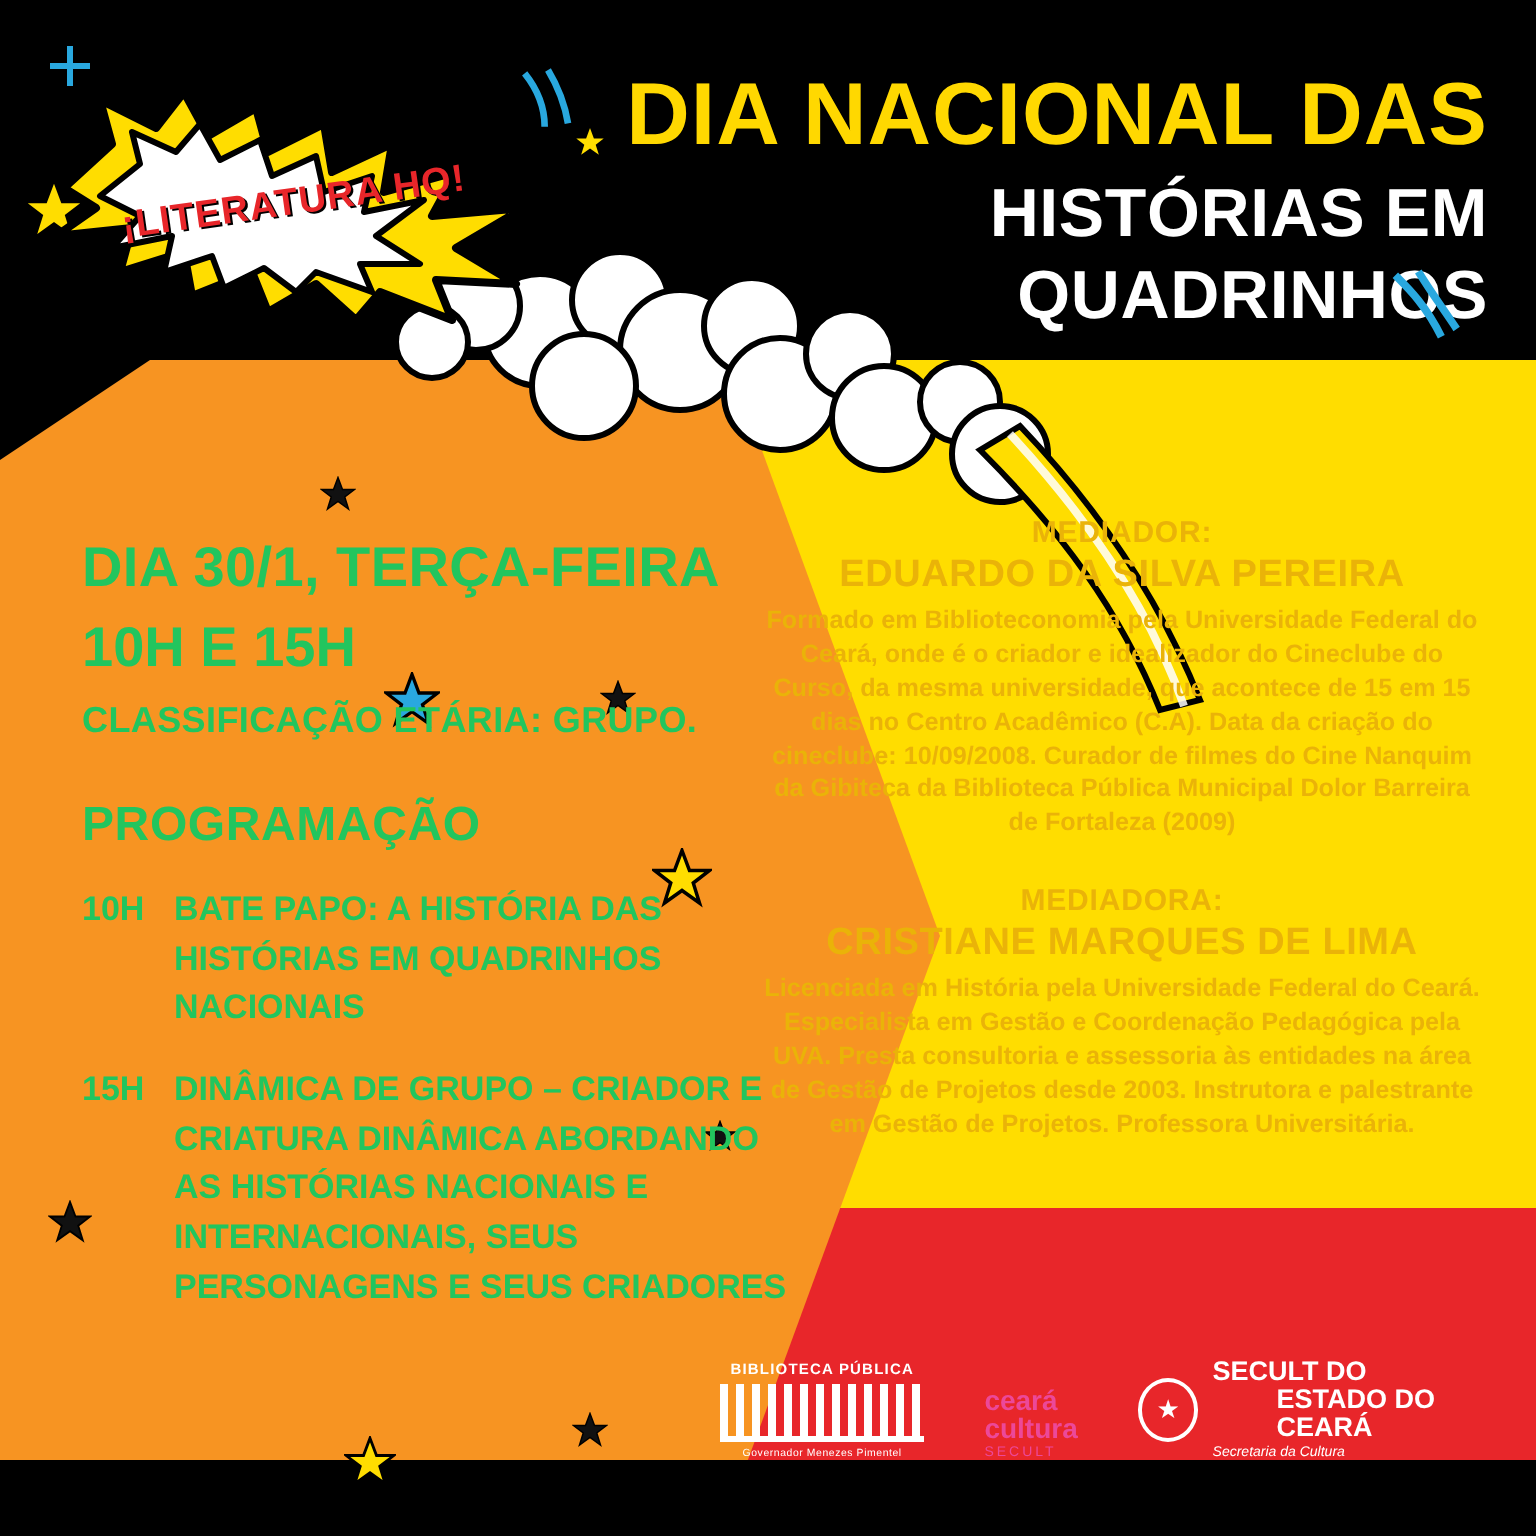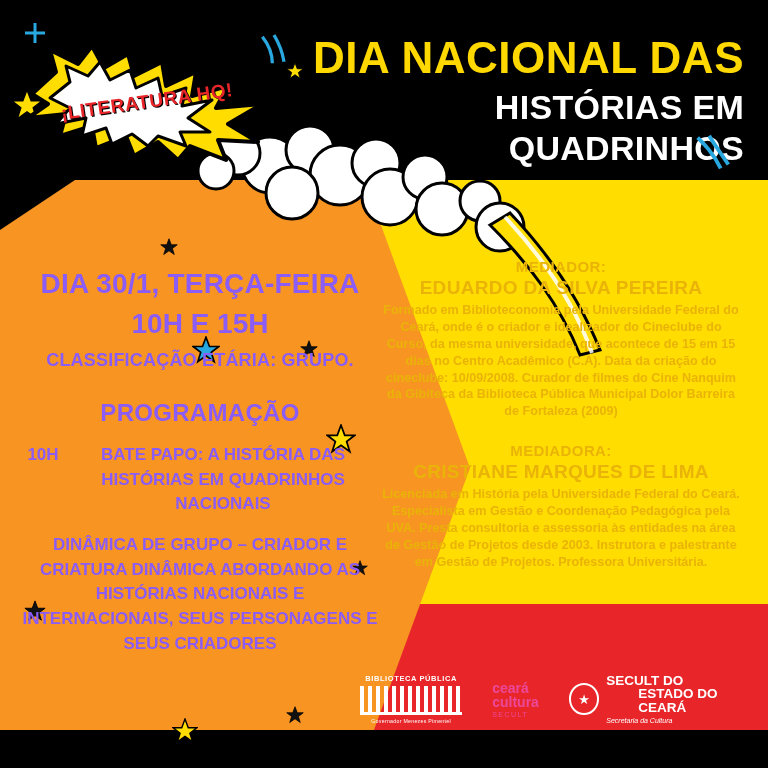--- a/index.html
+++ b/index.html
@@ -71,21 +71,21 @@
   }
 
   
   .smoke{position:absolute;left:180px;top:105px;width:470px;height:300px;z-index:8;pointer-events:none;}
 
   
   .star{position:absolute;z-index:7;}
 
   
   .left-content{
-    position:absolute;left:20px;top:268px;width:360px;z-index:10;color:#8b5cf6;text-align:center;
+    position:absolute;left:41px;top:268px;width:360px;z-index:10;color:#22c55e;
   }
   .date-line{
     font-size:28px;font-weight:bold;letter-spacing:0.2px;line-height:1.15;
   }
   .time-line{
     font-size:28px;font-weight:bold;margin-top:8px;
   }
   .class-line{
     font-size:18px;font-weight:bold;margin-top:10px;letter-spacing:0.2px;
   }
@@ -111,21 +111,21 @@
   }
   .bio{
     font-size:12.6px;line-height:1.34;margin-top:3px;font-weight:bold;
     padding:0 14px;
   }
   .block2{margin-top:22px;}
 
   
   .logos{
     position:absolute;left:360px;top:668px;width:400px;height:62px;z-index:11;
-    display:flex;align-items:center;gap:30px;
+    display:flex;align-items:flex-end;gap:30px;
   }
   .logo-bp{width:108px;color:#fff;text-align:center;}
   .logo-bp .bp-title{font-size:7.5px;font-weight:bold;letter-spacing:0.6px;}
   .logo-bp .bp-bars{height:26px;margin:3px 0;background:
      repeating-linear-gradient(90deg,#fff 0 4px,transparent 4px 8px);
      border-bottom:3px solid #fff;}
   .logo-bp .bp-sub{font-size:5.2px;letter-spacing:0.3px;}
   .logo-cc{color:#ec4899;text-align:left;line-height:1.0;}
   .logo-cc .cc1{font-size:14px;font-weight:bold;}
   .logo-cc .cc2{font-size:14px;font-weight:bold;}
@@ -249,20 +249,21 @@
     <div class="date-line">DIA 30/1, TERÇA-FEIRA</div>
     <div class="time-line">10H E 15H</div>
     <div class="class-line">CLASSIFICAÇÃO ETÁRIA: GRUPO.</div>
     <div class="prog-title">PROGRAMAÇÃO</div>
 
     <div class="prog-item">
       <div class="prog-hour">10H</div>
       <div class="prog-text">BATE PAPO: A HISTÓRIA DAS HISTÓRIAS EM QUADRINHOS NACIONAIS</div>
     </div>
     <div class="prog-item">
+      <div class="prog-hour">15H</div>
       <div class="prog-text">DINÂMICA DE GRUPO – CRIADOR E CRIATURA DINÂMICA ABORDANDO AS HISTÓRIAS NACIONAIS E INTERNACIONAIS, SEUS PERSONAGENS E SEUS CRIADORES</div>
     </div>
   </div>
 
   <div class="right-content">
     <div class="block1">
       <div class="role">MEDIADOR:</div>
       <div class="person">EDUARDO DA SILVA PEREIRA</div>
       <div class="bio">Formado em Biblioteconomia pela Universidade Federal do Ceará, onde é o criador e idealizador do Cineclube do Curso, da mesma universidade, que acontece de 15 em 15 dias no Centro Acadêmico (C.A). Data da criação do cineclube: 10/09/2008. Curador de filmes do Cine Nanquim da Gibiteca da Biblioteca Pública Municipal Dolor Barreira de Fortaleza (2009)</div>
     </div>

